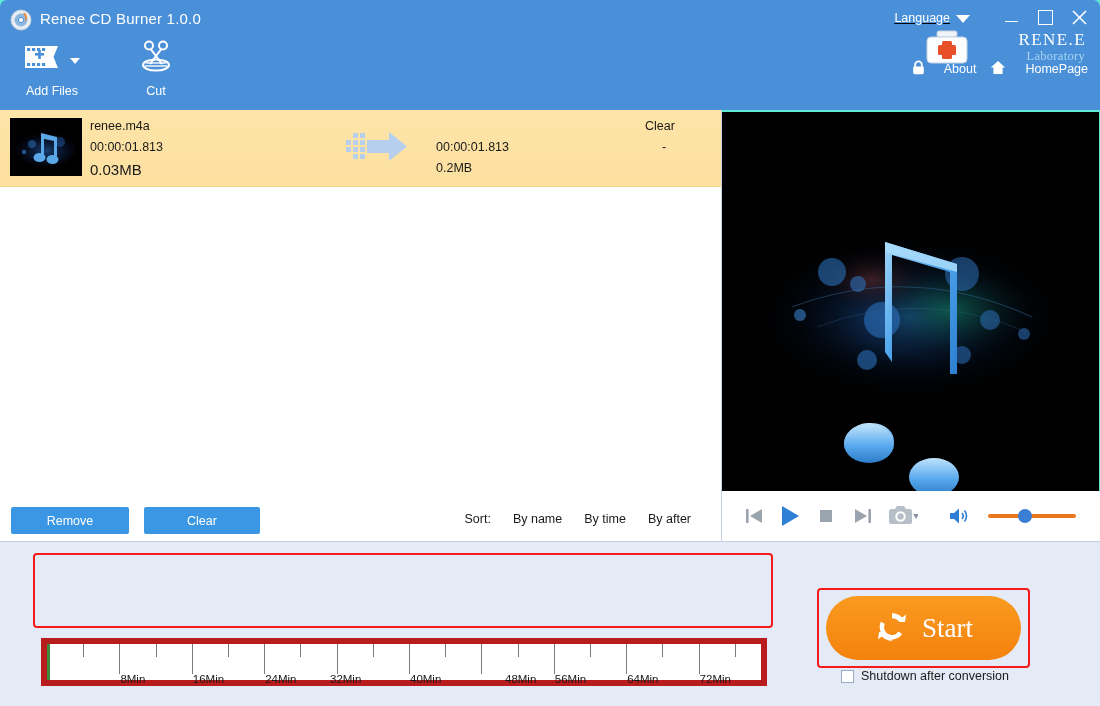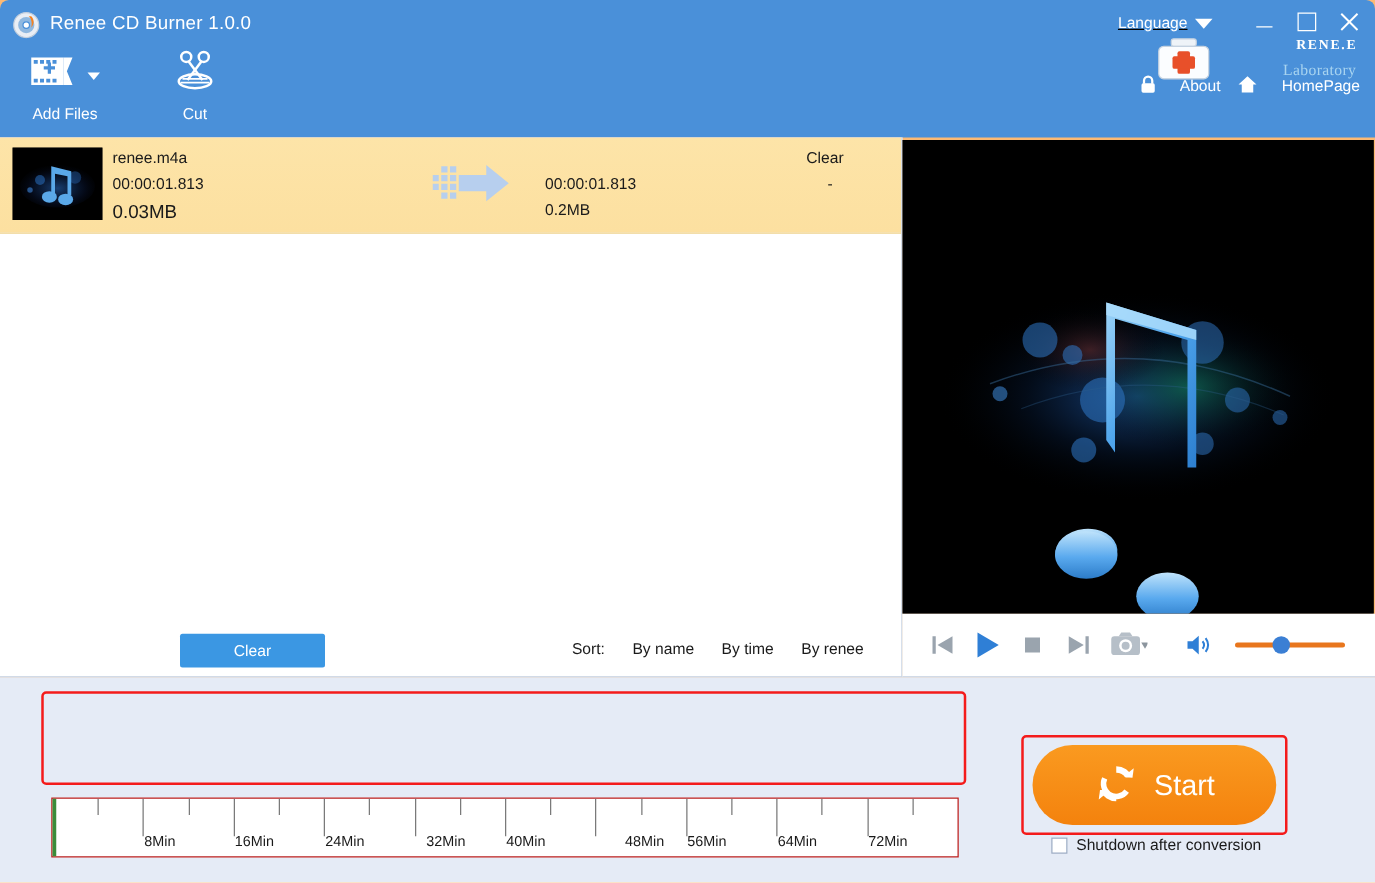--- a/index.html
+++ b/index.html
@@ -5,21 +5,21 @@
   html, body {
     margin: 0; padding: 0;
     width: 1100px; height: 706px;
     overflow: hidden;
     font-family: "Liberation Sans", sans-serif;
     background: #ffffff;
   }
   #app {
     position: relative;
     width: 1100px; height: 706px;
-    background: #fdba74;
+    background: #5eead4;
     overflow: hidden;
   }
 
   
   .header {
     position: absolute;
     left: 0; top: 0;
     width: 1100px; height: 110px;
     background: #4a90d9;
     border-top-left-radius: 7px;
@@ -63,21 +63,21 @@
   }
   .win-min { width: 13px; height: 0; border-bottom: 1.6px solid #fff; margin-top: 8px; }
   .win-max { width: 13px; height: 13px; border: 1.6px solid #fff; }
 
   .brand {
     position: absolute; right: 12px; top: 28px;
     width: 130px; height: 42px;
   }
   .brand-name {
     position: absolute; right: 2px; top: 2px;
-    font-size: 11px; font-weight: bold; color: #ffffff;
+    font-size: 17px; font-weight: normal; color: #ffffff;
     letter-spacing: 1.4px;
     font-family: "Liberation Serif", serif;
   }
   .brand-sub {
     position: absolute; right: 3px; top: 21px;
     font-size: 12.5px; color: #a8d4f0;
     font-family: "Liberation Serif", serif;
     letter-spacing: .3px;
   }
 
@@ -197,21 +197,21 @@
     border: 2px solid #f41b1b;
     border-radius: 4px;
     box-sizing: border-box;
   }
 
   
   .ruler {
     position: absolute; left: 41px; top: 638px;
     width: 726px; height: 48px;
     background: #ffffff;
-    border: 1px solid #b91c1c;
+    border: 6px solid #b91c1c;
     box-sizing: border-box;
   }
   .ruler-fill {
     position: absolute; left: 0; top: 0;
     width: 3px; height: 100%;
     background: #3a8c3a;
   }
   .tick { position: absolute; top: 0; width: 1px; background: #7a7a7a; }
   .tick-major { height: 30px; }
   .tick-minor { height: 13px; }
@@ -233,22 +233,22 @@
     position: absolute; left: 826px; top: 596px;
     width: 195px; height: 64px;
     background: #f7941d;
     background: linear-gradient(#fa9a20,#f4820d);
     border-radius: 32px;
     display: flex; align-items: center; justify-content: center;
     gap: 12px;
     cursor: pointer; border: none;
   }
   .start-label {
-    font-size: 23px; color: #ffffff;
-    font-family: Liberation Sans, sans-serif;
+    font-size: 27px; color: #ffffff;
+    font-family: Liberation Serif, serif;
   }
   .shutdown-row {
     position: absolute; left: 841px; top: 669px;
     display: flex; align-items: center; gap: 7px;
     cursor: pointer;
   }
   .chk {
     width: 13px; height: 13px;
     background: #ffffff; border: 1px solid #9aabc4;
     box-sizing: border-box;
@@ -426,26 +426,27 @@
       </div>
 
       <div class="out-dur">00:00:01.813</div>
       <div class="out-size">0.2MB</div>
       <div class="status-hdr">Clear</div>
       <div class="status-val">-</div>
     </div>
   </div>
 
   <div class="listbar">
+    <button class="btn-blue" id="btn-remove">Remove</button>
     <button class="btn-blue" id="btn-clear">Clear</button>
     <div class="sort-wrap">
       <span>Sort:</span>
       <span class="sort-opt">By name</span>
       <span class="sort-opt">By time</span>
-      <span class="sort-opt">By renee</span>
+      <span class="sort-opt">By after</span>
     </div>
   </div>
 
   <div class="preview">
     <svg width="377" height="379" viewBox="0 0 377 379">
       <defs>
         <radialGradient id="glowB" cx="50%" cy="50%" r="50%">
           <stop offset="0%" stop-color="#1b4f94" stop-opacity="0.9"></stop>
           <stop offset="55%" stop-color="#06162e" stop-opacity="0.55"></stop>
           <stop offset="100%" stop-color="#000000" stop-opacity="0"></stop>
@@ -578,21 +579,21 @@
         <div class="tick tick-minor" style="left: 543px;"></div>
         <div class="tick tick-minor" style="left: 615.4px;"></div>
         <div class="tick tick-minor" style="left: 687.8px;"></div>
         <div class="tick tick-major" style="left: 72.4px;"></div>
         <div class="tick-lbl" style="left: 72.4px;">8Min</div>
         <div class="tick tick-major" style="left: 144.8px;"></div>
         <div class="tick-lbl" style="left: 144.8px;">16Min</div>
         <div class="tick tick-major" style="left: 217.2px;"></div>
         <div class="tick-lbl" style="left: 217.2px;">24Min</div>
         <div class="tick tick-major" style="left: 289.6px;"></div>
-        <div class="tick-lbl" style="left: 298px;">32Min</div>
+        <div class="tick-lbl" style="left: 282px;">32Min</div>
         <div class="tick tick-major" style="left: 362px;"></div>
         <div class="tick-lbl" style="left: 362px;">40Min</div>
         <div class="tick tick-major" style="left: 434.4px;"></div>
         <div class="tick-lbl" style="left: 457px; text-align: right;">48Min</div>
         <div class="tick tick-major" style="left: 506.8px;"></div>
         <div class="tick-lbl" style="left: 506.8px;">56Min</div>
         <div class="tick tick-major" style="left: 579.2px;"></div>
         <div class="tick-lbl" style="left: 579.2px;">64Min</div>
         <div class="tick tick-major" style="left: 651.6px;"></div>
         <div class="tick-lbl" style="left: 651.6px;">72Min</div>

